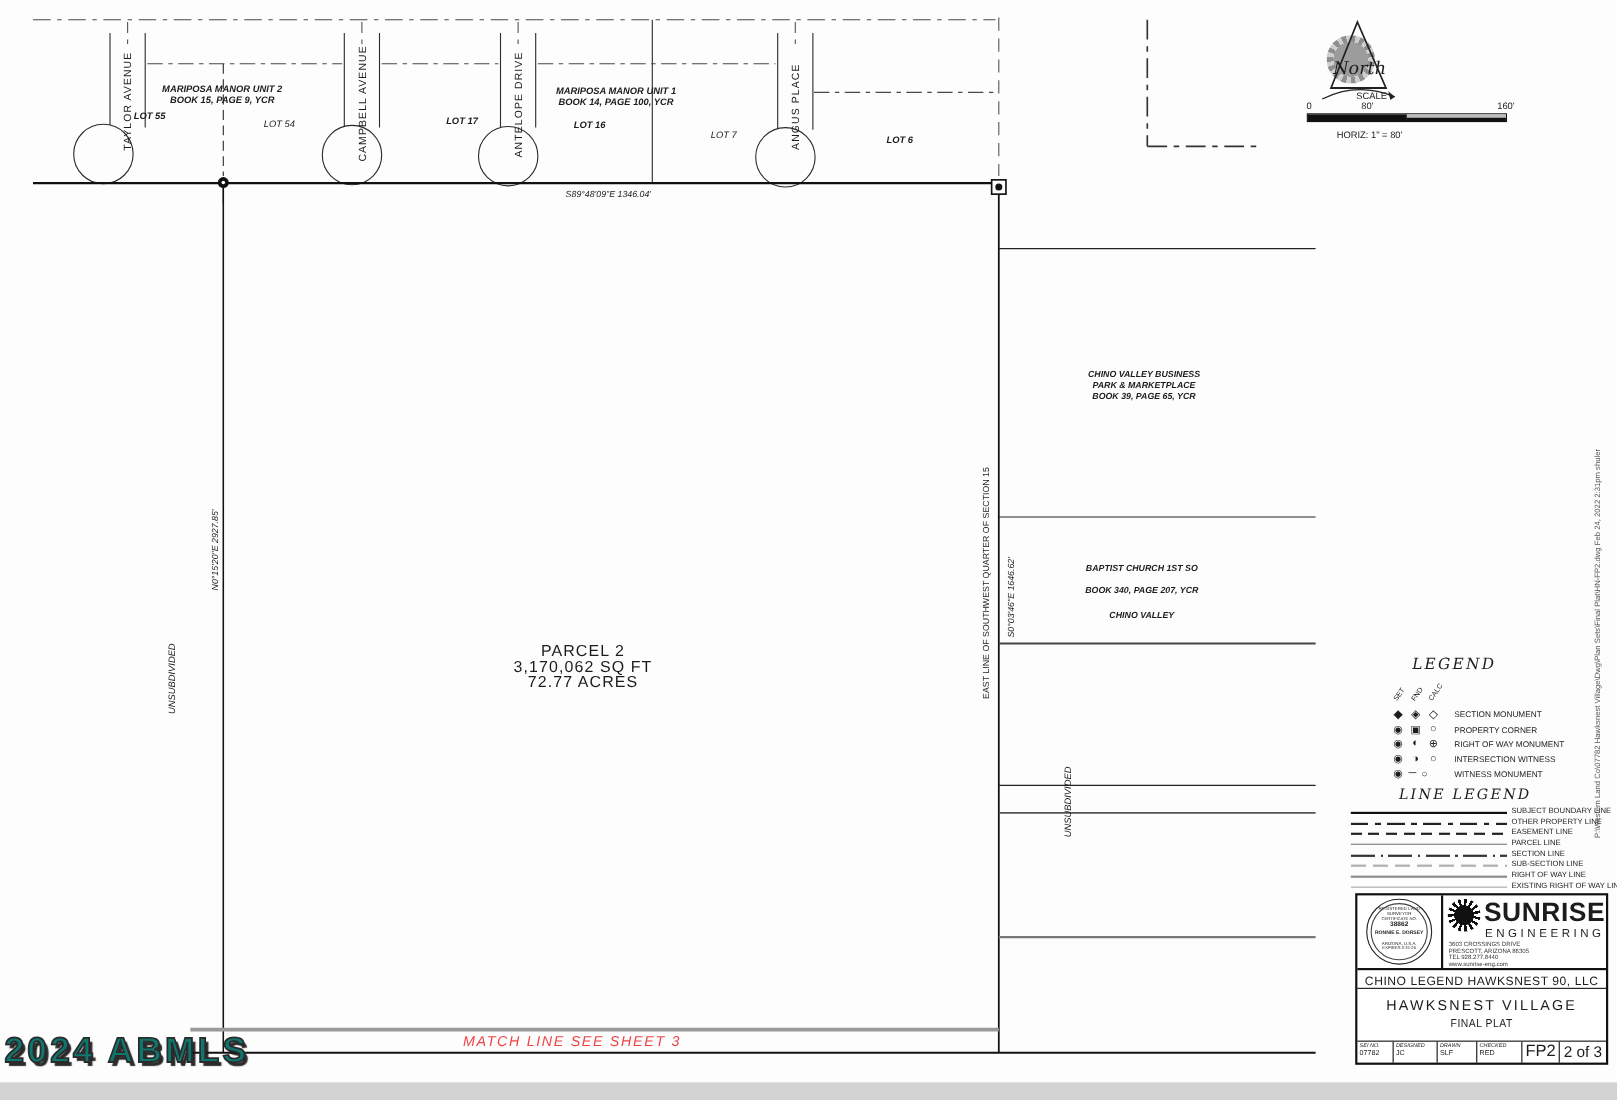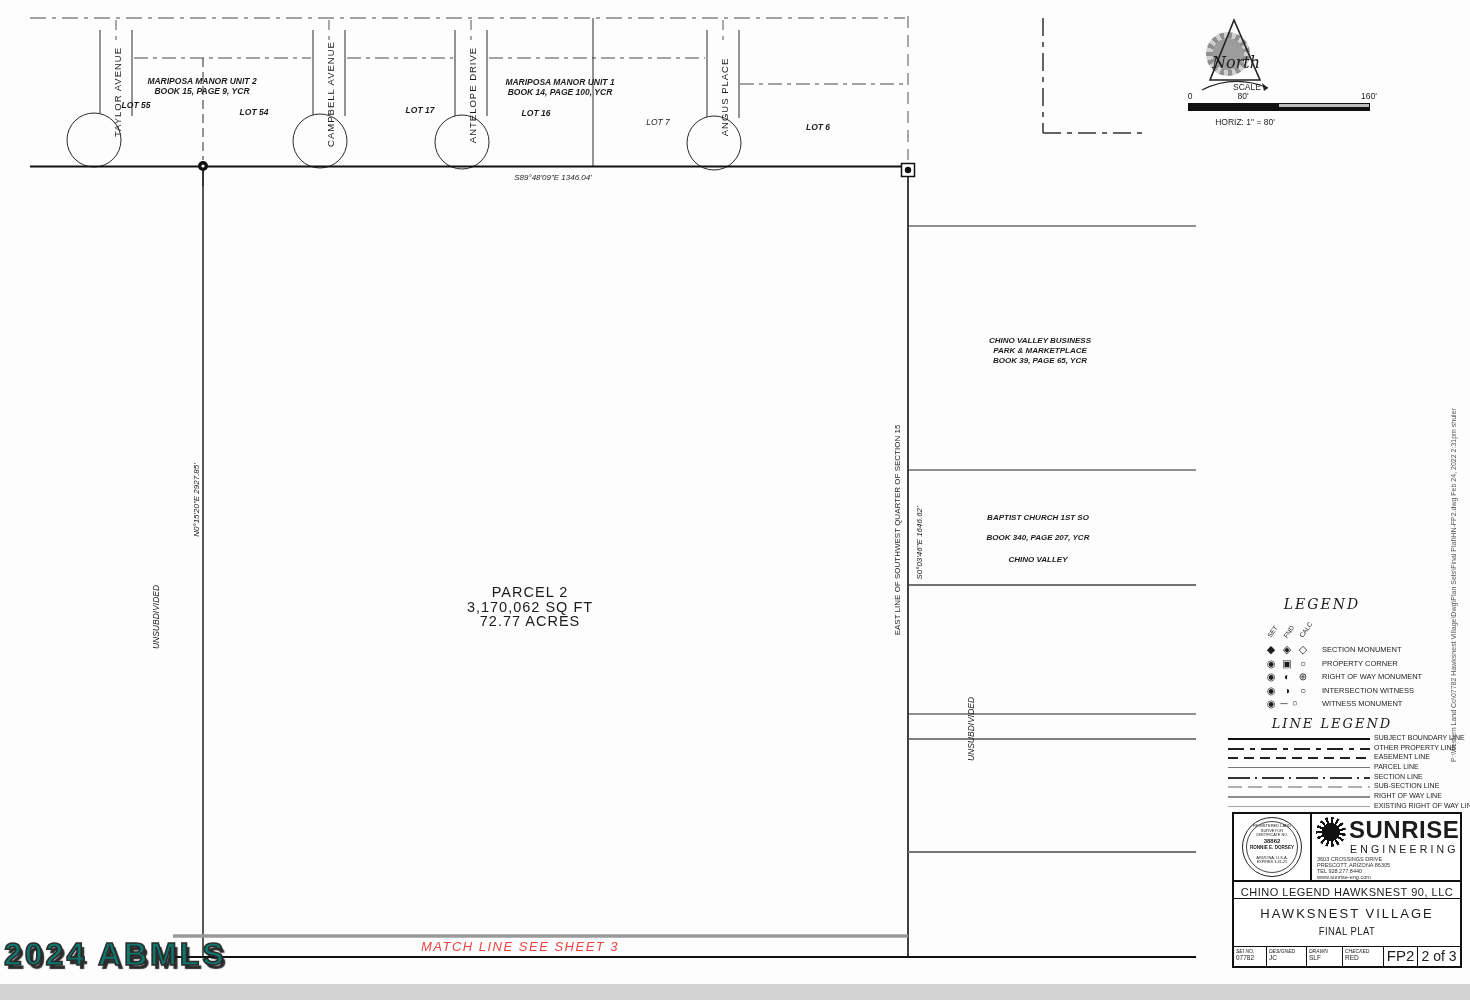--- a/index.html
+++ b/index.html
@@ -79,21 +79,21 @@
   <div class="txt v" style="left:330px;top:94px;font-size:9.5px;letter-spacing:1px;">CAMPBELL AVENUE</div>
   <div class="txt v" style="left:472px;top:95px;font-size:9.5px;letter-spacing:1px;">ANTELOPE DRIVE</div>
   <div class="txt v" style="left:724px;top:97px;font-size:9.5px;letter-spacing:1px;">ANGUS PLACE</div>
 
   <div class="txt c it" style="left:202px;top:81px;font-size:8.5px;font-weight:bold;">MARIPOSA MANOR UNIT 2</div>
   <div class="txt c it" style="left:202px;top:91px;font-size:8.5px;font-weight:bold;">BOOK 15, PAGE 9, YCR</div>
   <div class="txt c it" style="left:560px;top:82px;font-size:8.5px;font-weight:bold;">MARIPOSA MANOR UNIT 1</div>
   <div class="txt c it" style="left:560px;top:92px;font-size:8.5px;font-weight:bold;">BOOK 14, PAGE 100, YCR</div>
 
   <div class="txt c it" style="left:136px;top:105px;font-size:8.5px;font-weight:bold;">LOT 55</div>
-  <div class="txt c it" style="left:254px;top:112px;font-size:8.5px;font-weight:bold;">LOT 54</div>
+  <div class="txt c it" style="left:254px;top:112px;font-size:8.5px;font-weight:normal;">LOT 54</div>
   <div class="txt c it" style="left:398px;top:110px;font-size:8.5px;font-weight:bold;padding-left:44px;">LOT 17</div>
   <div class="txt c it" style="left:536px;top:113px;font-size:8.5px;font-weight:bold;">LOT 16</div>
   <div class="txt c it" style="left:658px;top:122px;font-size:8.5px;font-weight:normal;">LOT 7</div>
   <div class="txt c it" style="left:818px;top:127px;font-size:8.5px;font-weight:bold;">LOT 6</div>
 
   <div class="txt c it" style="left:553px;top:177px;font-size:8px;">S89°48'09"E  1346.04'</div>
   <div class="txt v it" style="left:196px;top:500px;font-size:8px;">N0°15'20"E  2927.85'</div>
   <div class="txt v it" style="left:156px;top:617px;font-size:8.5px;">UNSUBDIVIDED</div>
   <div class="txt v" style="left:897px;top:530px;font-size:8px;">EAST LINE OF SOUTHWEST QUARTER OF SECTION 15</div>
   <div class="txt v it" style="left:919px;top:543px;font-size:8px;">S0°03'46"E  1646.62'</div>

